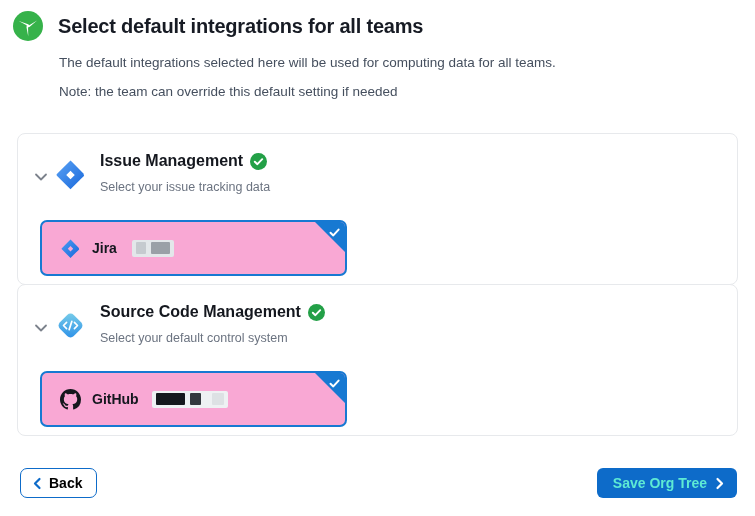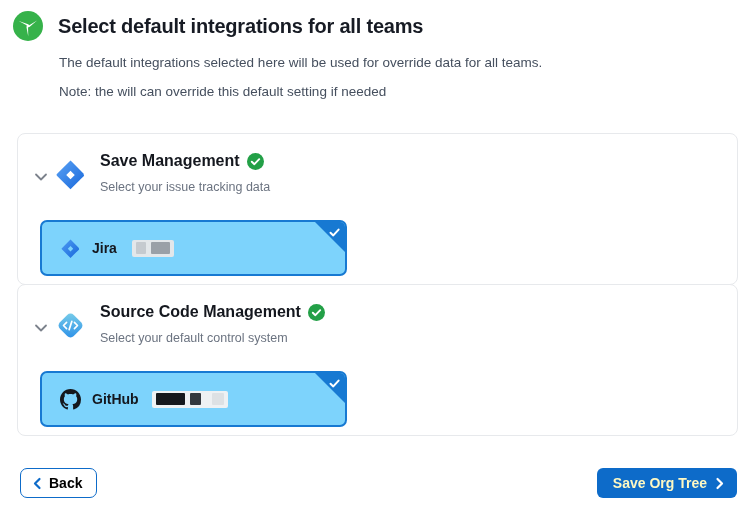--- a/index.html
+++ b/index.html
@@ -21,21 +21,21 @@
 
   .chevron-down { position: absolute; left: 14px; top: 34px; width: 18px; height: 18px; cursor: pointer; }
   .section-icon { position: absolute; left: 36px; top: 24px; width: 33px; height: 33px; }
   .section-title-row { position: absolute; left: 82px; top: 18px; display: flex; align-items: center; gap: 7px; }
   .section-title { font-size: 16px; font-weight: 700; color: #14171e; }
   .verified-icon { width: 17px; height: 17px; display: block; }
   .section-subtitle { position: absolute; left: 82px; top: 46px; font-size: 12.5px; color: #6b7380; }
 
   
   .option-card { position: absolute; left: 22px; top: 86px; width: 307px; height: 56px;
-                 background: #7dd3fc; border: 2px solid #1779d2; border-radius: 7px;
+                 background: #f9a8d4; border: 2px solid #1779d2; border-radius: 7px;
                  display: flex; align-items: center; padding-left: 18px; overflow: hidden; cursor: pointer; }
   .option-icon { width: 21px; height: 21px; flex: 0 0 auto; }
   .option-label { font-size: 14px; font-weight: 700; color: #14171e; margin-left: 11px; }
   .corner-flag { position: absolute; top: -1px; right: -1px; width: 0; height: 0;
                  border-top: 32px solid #1779d2; border-left: 32px solid transparent; }
   .corner-check { position: absolute; top: 4px; right: 4px; width: 13px; height: 13px; }
 
   
   .redacted { display: flex; align-items: center; gap: 5px; height: 17px; border-radius: 2px; padding: 0 4px; }
   .redacted-jira   { margin-left: 15px; background: #e3e7ea; }
@@ -48,56 +48,56 @@
   .rb-g3 { width: 12px; background: #dde1e4; margin-left: 6px; }
 
   
   .back-button { position: absolute; left: 20px; top: 468px; height: 30px; padding: 0 14px 0 11px;
                  display: flex; align-items: center; gap: 6px;
                  background: #ffffff; border: 1.5px solid #0d6bc9; border-radius: 7px;
                  font-size: 14px; font-weight: 700; color: #000000; cursor: pointer; }
   .save-button { position: absolute; right: 18px; top: 468px; height: 30px; padding: 0 12px 0 16px;
                  display: flex; align-items: center; gap: 7px;
                  background: #0d6bc9; border: none; border-radius: 6px;
-                 font-size: 14px; font-weight: 700; color: #fef9c3; cursor: pointer; }
+                 font-size: 14px; font-weight: 700; color: #5eead4; cursor: pointer; }
   .btn-chevron { width: 11px; height: 13px; display: block; }
 </style>
 </head>
 <body>
 
 <div class="page">
 
   <svg class="app-logo" viewBox="0 0 30 30">
     <circle cx="15" cy="15" r="15" fill="#36b24a"></circle>
     <g fill="#ffffff">
       <polygon points="15,15 24,9.5 16.5,16" transform="rotate(0 15 15)"></polygon>
       <polygon points="15,15 24,9.5 16.5,16" transform="rotate(120 15 15)"></polygon>
       <polygon points="15,15 24,9.5 16.5,16" transform="rotate(240 15 15)"></polygon>
       <circle cx="15" cy="15" r="1.4"></circle>
     </g>
   </svg>
   <h1 class="page-title">Select default integrations for all teams</h1>
-  <p class="desc-line1">The default integrations selected here will be used for override data for all teams.</p>
-  <p class="desc-line2">Note: the will can override this default setting if needed</p>
+  <p class="desc-line1">The default integrations selected here will be used for computing data for all teams.</p>
+  <p class="desc-line2">Note: the team can override this default setting if needed</p>
 
   <div class="section-card section-issue">
     <svg class="chevron-down" viewBox="0 0 18 18">
       <polyline points="4,6.5 9,11.5 14,6.5" fill="none" stroke="#7c828c" stroke-width="1.8" stroke-linecap="round" stroke-linejoin="round"></polyline>
     </svg>
     <svg class="section-icon" viewBox="0 0 24 24">
       <defs>
         <linearGradient id="jiraGrad1" x1="0" y1="0" x2="1" y2="1">
           <stop offset="0" stop-color="#5ba2f4"></stop>
             <stop offset="1" stop-color="#1868db"></stop>
         </linearGradient>
       </defs>
       <path fill="url(#jiraGrad1)" d="M21.6 11.4 12.6 2.4 12 1.8 5.2 8.6 2.1 11.7a.85.85 0 0 0 0 1.2l6.2 6.2 3.7 3.7 6.8-6.8.1-.1 2.7-2.6a.85.85 0 0 0 0-1.2zM12 15.4 8.9 12.3 12 9.2l3.1 3.1z"></path>
     </svg>
     <div class="section-title-row">
-      <span class="section-title">Save Management</span>
+      <span class="section-title">Issue Management</span>
       <svg class="verified-icon" viewBox="0 0 17 17">
         <circle cx="8.5" cy="8.5" r="8.5" fill="#23a047"></circle>
         <polyline points="4.8,8.7 7.4,11.2 12.2,6.2" fill="none" stroke="#ffffff" stroke-width="1.9" stroke-linecap="round" stroke-linejoin="round"></polyline>
       </svg>
     </div>
     <div class="section-subtitle">Select your issue tracking data</div>
 
     <div class="option-card">
       <svg class="option-icon" viewBox="0 0 24 24">
         <defs>

